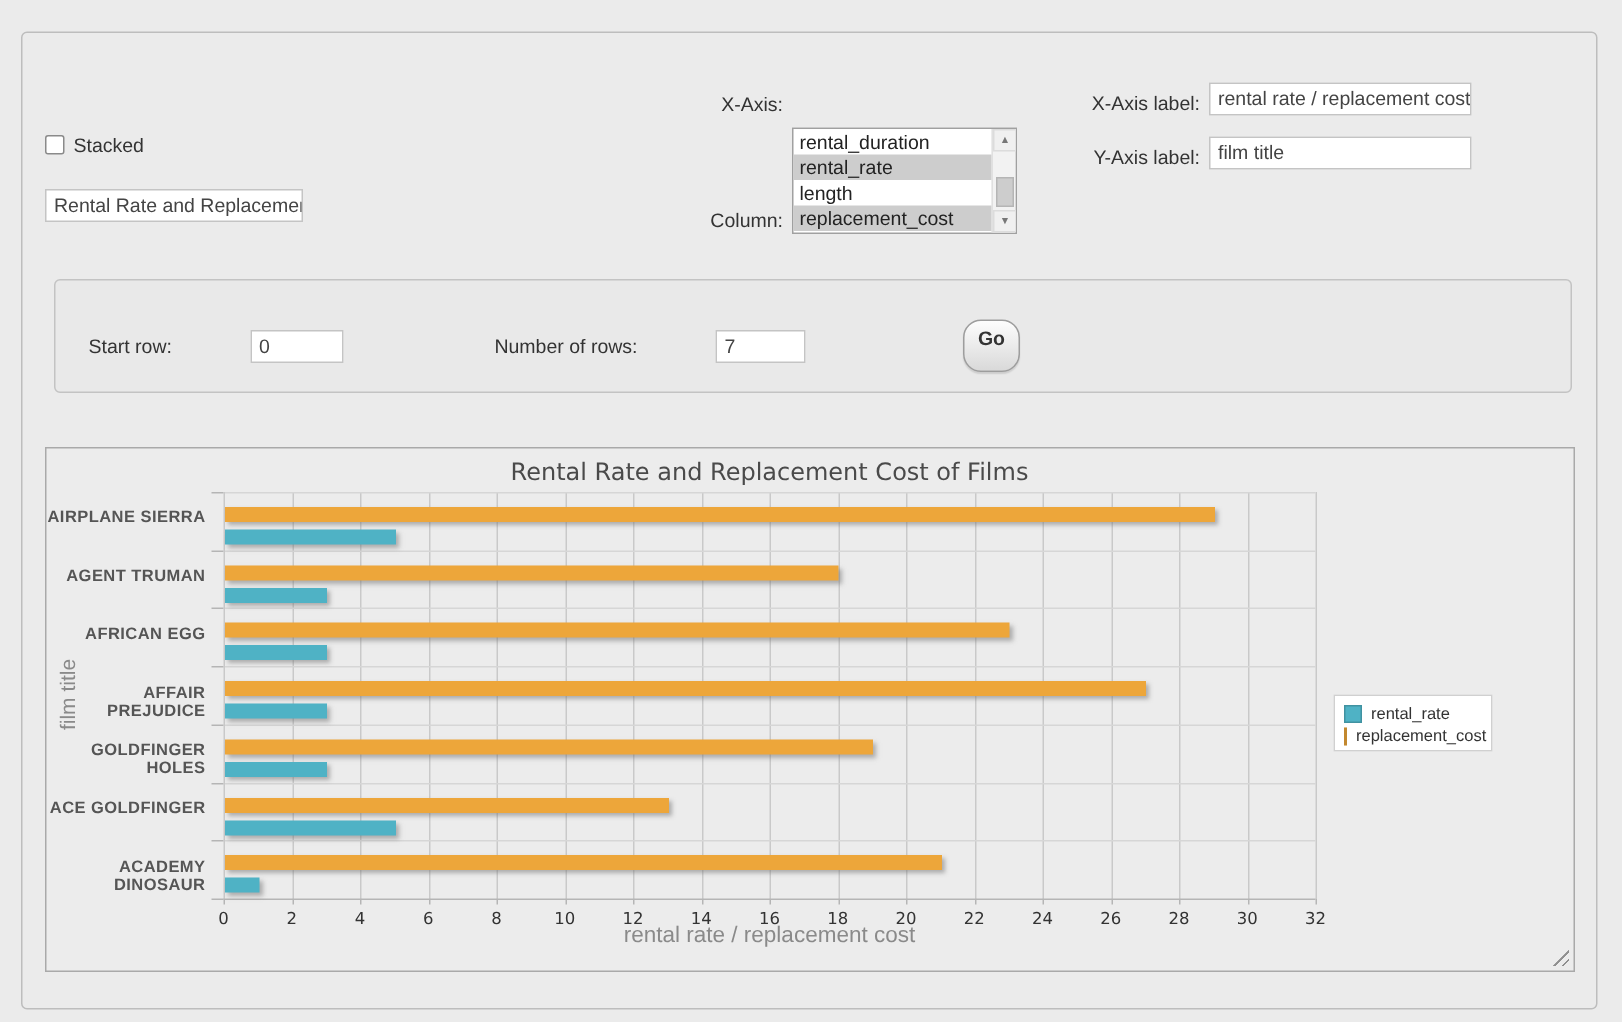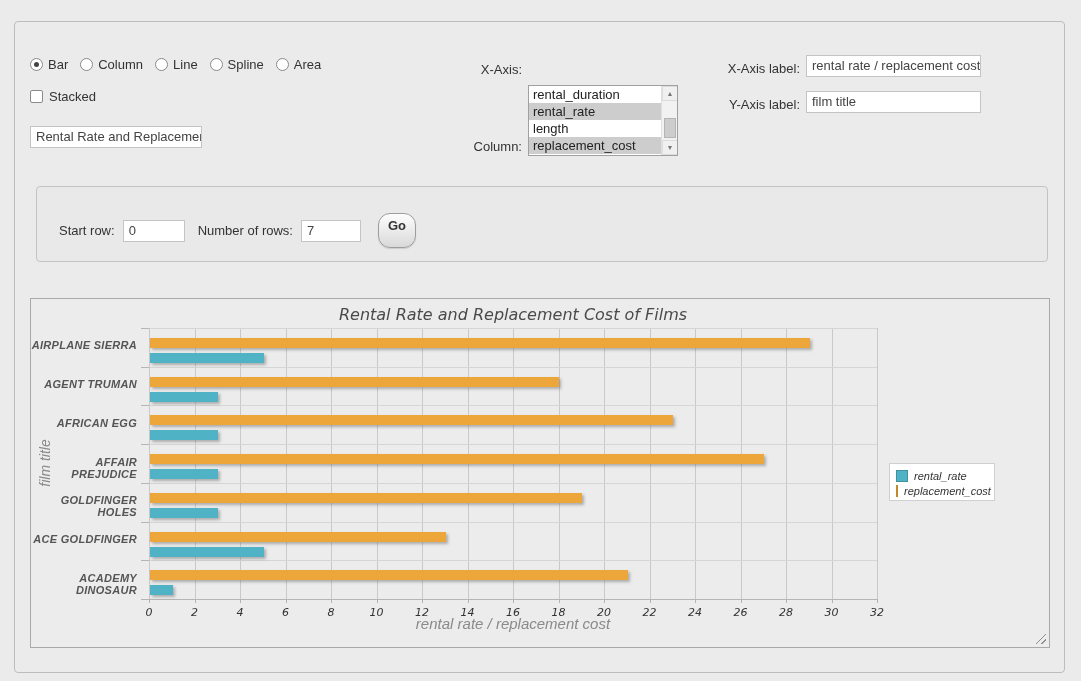--- a/index.html
+++ b/index.html
@@ -48,33 +48,33 @@
            border-left:1px solid #e0e0e0; }
   .sb-btn { position:absolute; left:0; width:16px; height:15px; background:#f0f0f0;
            border:1px solid #dcdcdc; color:#777; font-size:7px; text-align:center; line-height:13px; }
   .sb-up { top:0; } .sb-down { bottom:0; }
   .sb-thumb { position:absolute; left:2px; top:32px; width:12px; height:20px;
            background:#cdcdcd; border:1px solid #b5b5b5; }
 
   
   .row-panel { position:absolute; left:36px; top:186px; width:1012px; height:76px;
            background:#e9e9e9; border:1px solid #c3c3c3; border-radius:4px; }
-  .row-panel-inner { position:absolute; left:22px; top:26px; display:flex; align-items:center; }
+  .row-panel-inner { position:absolute; left:22px; top:26px; display:flex; align-items:center;gap:44px; }
   #startrow-input { width:62px; height:22px; margin-left:8px; }
   #numrows-input  { width:60px; height:22px; margin-left:8px; }
   .sep13 { width:13px; } .sep17 { width:17px; }
   .go-btn { width:38px; height:35px; border:1px solid #9d9d9d; border-radius:12px;
            background:linear-gradient(#fdfdfd,#d9d9d9); font-size:13px; color:#333;
            text-align:center; line-height:23px; font-weight:600;
            box-shadow:0 1px 1px rgba(0,0,0,.12); }
 
   
   .chart-container { position:absolute; left:30px; top:298px; width:1020px; height:350px;
            background:#ececec; border:1px solid #a9a9a9; }
-  #chart-canvas { position:absolute; left:0; top:0; right:0; bottom:0;font-style:italic; }
+  #chart-canvas { position:absolute; left:0; top:0; right:0; bottom:0; }
   .chart-title { position:absolute; left:118px; top:6px; width:728px; text-align:center;
            font-family:"DejaVu Sans", sans-serif; font-size:16px; color:#4a4a4a; }
   .x-axis-title { position:absolute; left:118px; top:316px; width:728px; text-align:center;
            font-size:15px; color:#8a8a8a; }
   .y-axis-title { position:absolute; left:14px; top:164px; white-space:nowrap;
            transform:translate(-50%,-50%) rotate(270deg); font-size:14px; color:#8a8a8a; }
   .vgrid { position:absolute; width:1px; background:#c9c9c9; }
   .hgrid { position:absolute; height:1px; background:#d6d6d6; }
   .axis-left { position:absolute; width:1px; background:#c9c9c9; }
   .axis-bottom { position:absolute; height:1px; background:#b5b5b5; }
@@ -95,42 +95,20 @@
   .resize-handle { position:absolute; right:3px; bottom:3px; width:11px; height:11px;
            background:repeating-linear-gradient(135deg,#8f8f8f 0 1px,transparent 1px 4px);
            clip-path:polygon(100% 0,100% 100%,0 100%); cursor:se-resize; }
 </style>
 </head>
 <body>
 
 <div id="app">
   <div class="frame"></div>
 
-  <div class="radio-row">
-    <span class="radio-item">
-      <span class="radio on"></span>
-      <span class="lbl">Bar</span>
-    </span>
-    <span class="radio-item">
-      <span class="radio"></span>
-      <span class="lbl">Column</span>
-    </span>
-    <span class="radio-item">
-      <span class="radio"></span>
-      <span class="lbl">Line</span>
-    </span>
-    <span class="radio-item">
-      <span class="radio"></span>
-      <span class="lbl">Spline</span>
-    </span>
-    <span class="radio-item">
-      <span class="radio"></span>
-      <span class="lbl">Area</span>
-    </span>
-  </div>
 
   <div class="check-row">
     <span class="checkbox"></span>
     <span class="lbl">Stacked</span>
   </div>
 
   <div class="tbox" id="title-input">Rental Rate and Replacemen</div>
 
   <div class="lbl" id="xaxis-lbl">X-Axis:</div>
 

